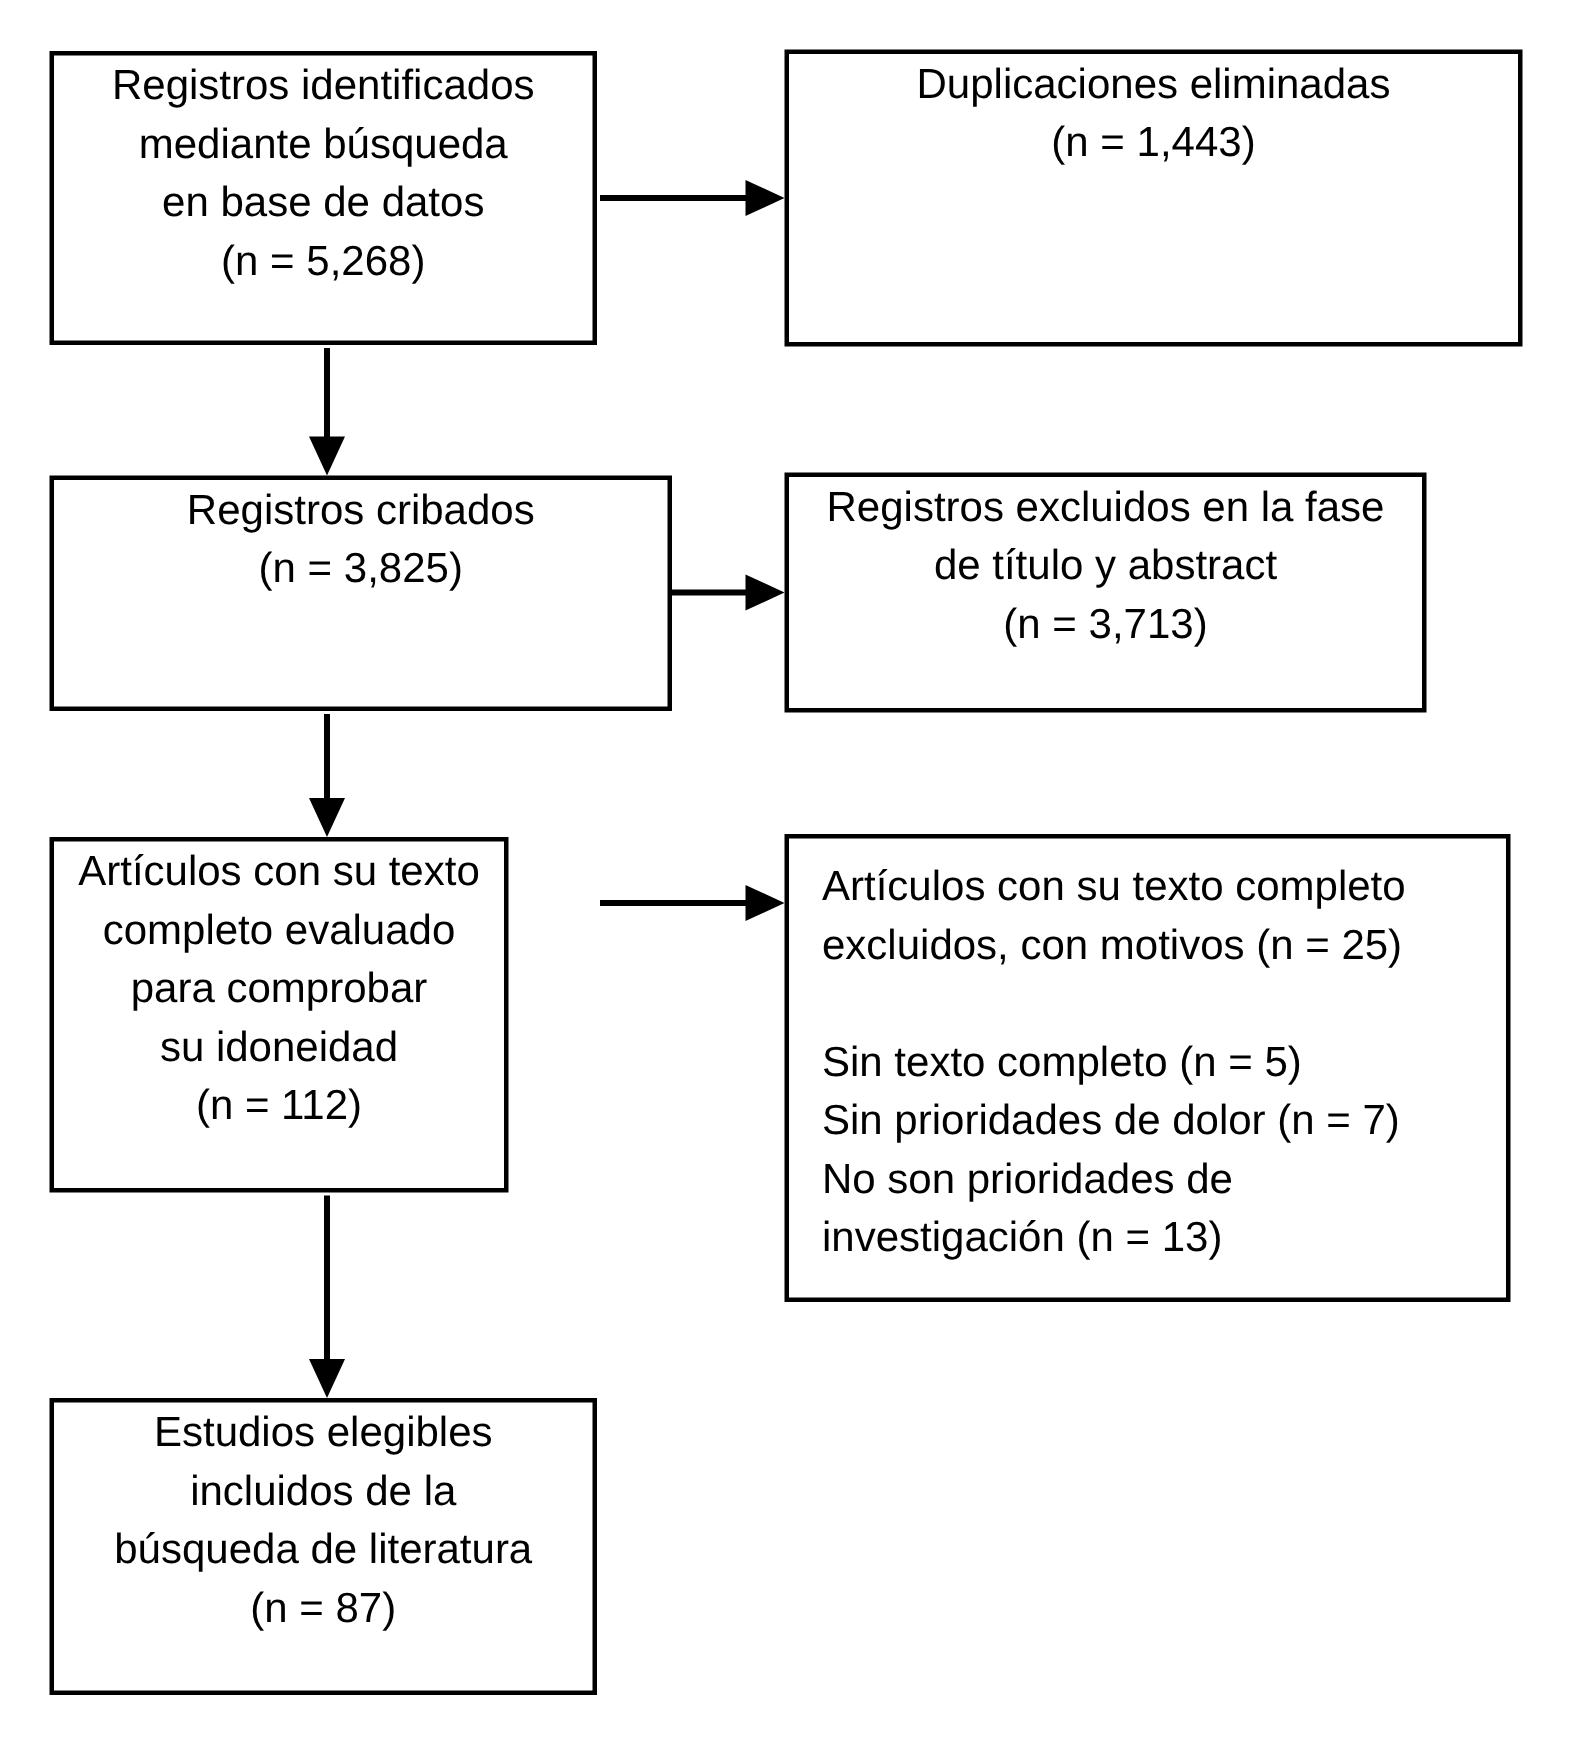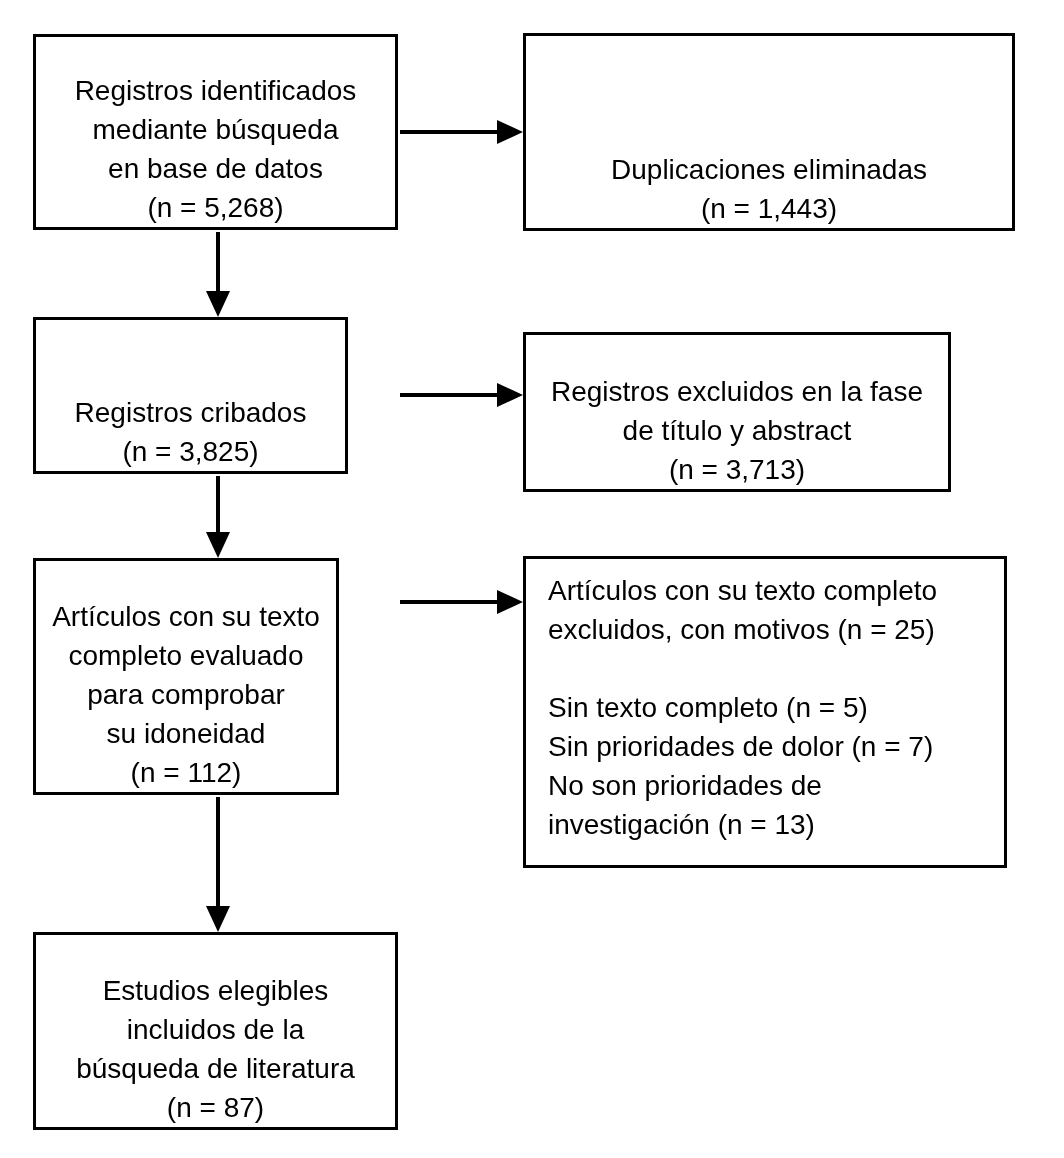--- a/index.html
+++ b/index.html
@@ -30,42 +30,42 @@
   #arrow-layer polygon {
     fill: #000000;
     stroke: none;
   }
   .node {
     position: absolute;
     box-sizing: border-box;
     border: 3px solid #000000;
     background: #ffffff;
     display: flex;
-    align-items: flex-end;
+    align-items: flex-start;
     justify-content: center;
     text-align: center;
     font-size: 28px;
     line-height: 39px;
   }
   .node .node-text {
     white-space: pre-line;
     display: block;
     width: 100%;
   }
   .node.align-left {
     align-items: flex-start;
     justify-content: flex-end;
     text-align: left;
     padding: 12px 16px 12px 22px;
   }
   
   #node-identificados   { left: 33px;  top: 34px;  width: 365px; height: 196px; }
   #node-duplicaciones   { left: 523px; top: 33px;  width: 492px; height: 198px; }
-  #node-cribados        { left: 33px;  top: 317px; width: 315px; height: 157px; }
-  #node-excluidos-fase  { left: 523px; top: 332px; width: 428px; height: 160px; }
+  #node-cribados        { left: 33px;  top: 317px; width: 415px; height: 157px; }
+  #node-excluidos-fase  { left: 523px; top: 315px; width: 428px; height: 160px; }
   #node-texto-completo  { left: 33px;  top: 558px; width: 306px; height: 237px; }
   #node-excluidos-motivos { left: 523px; top: 556px; width: 484px; height: 312px; }
   #node-elegibles       { left: 33px;  top: 932px; width: 365px; height: 198px; }
 </style>
 </head>
 <body>
 
 <div id="canvas">
 
   <svg id="arrow-layer" width="1064" height="1158" viewBox="0 0 1064 1158">

